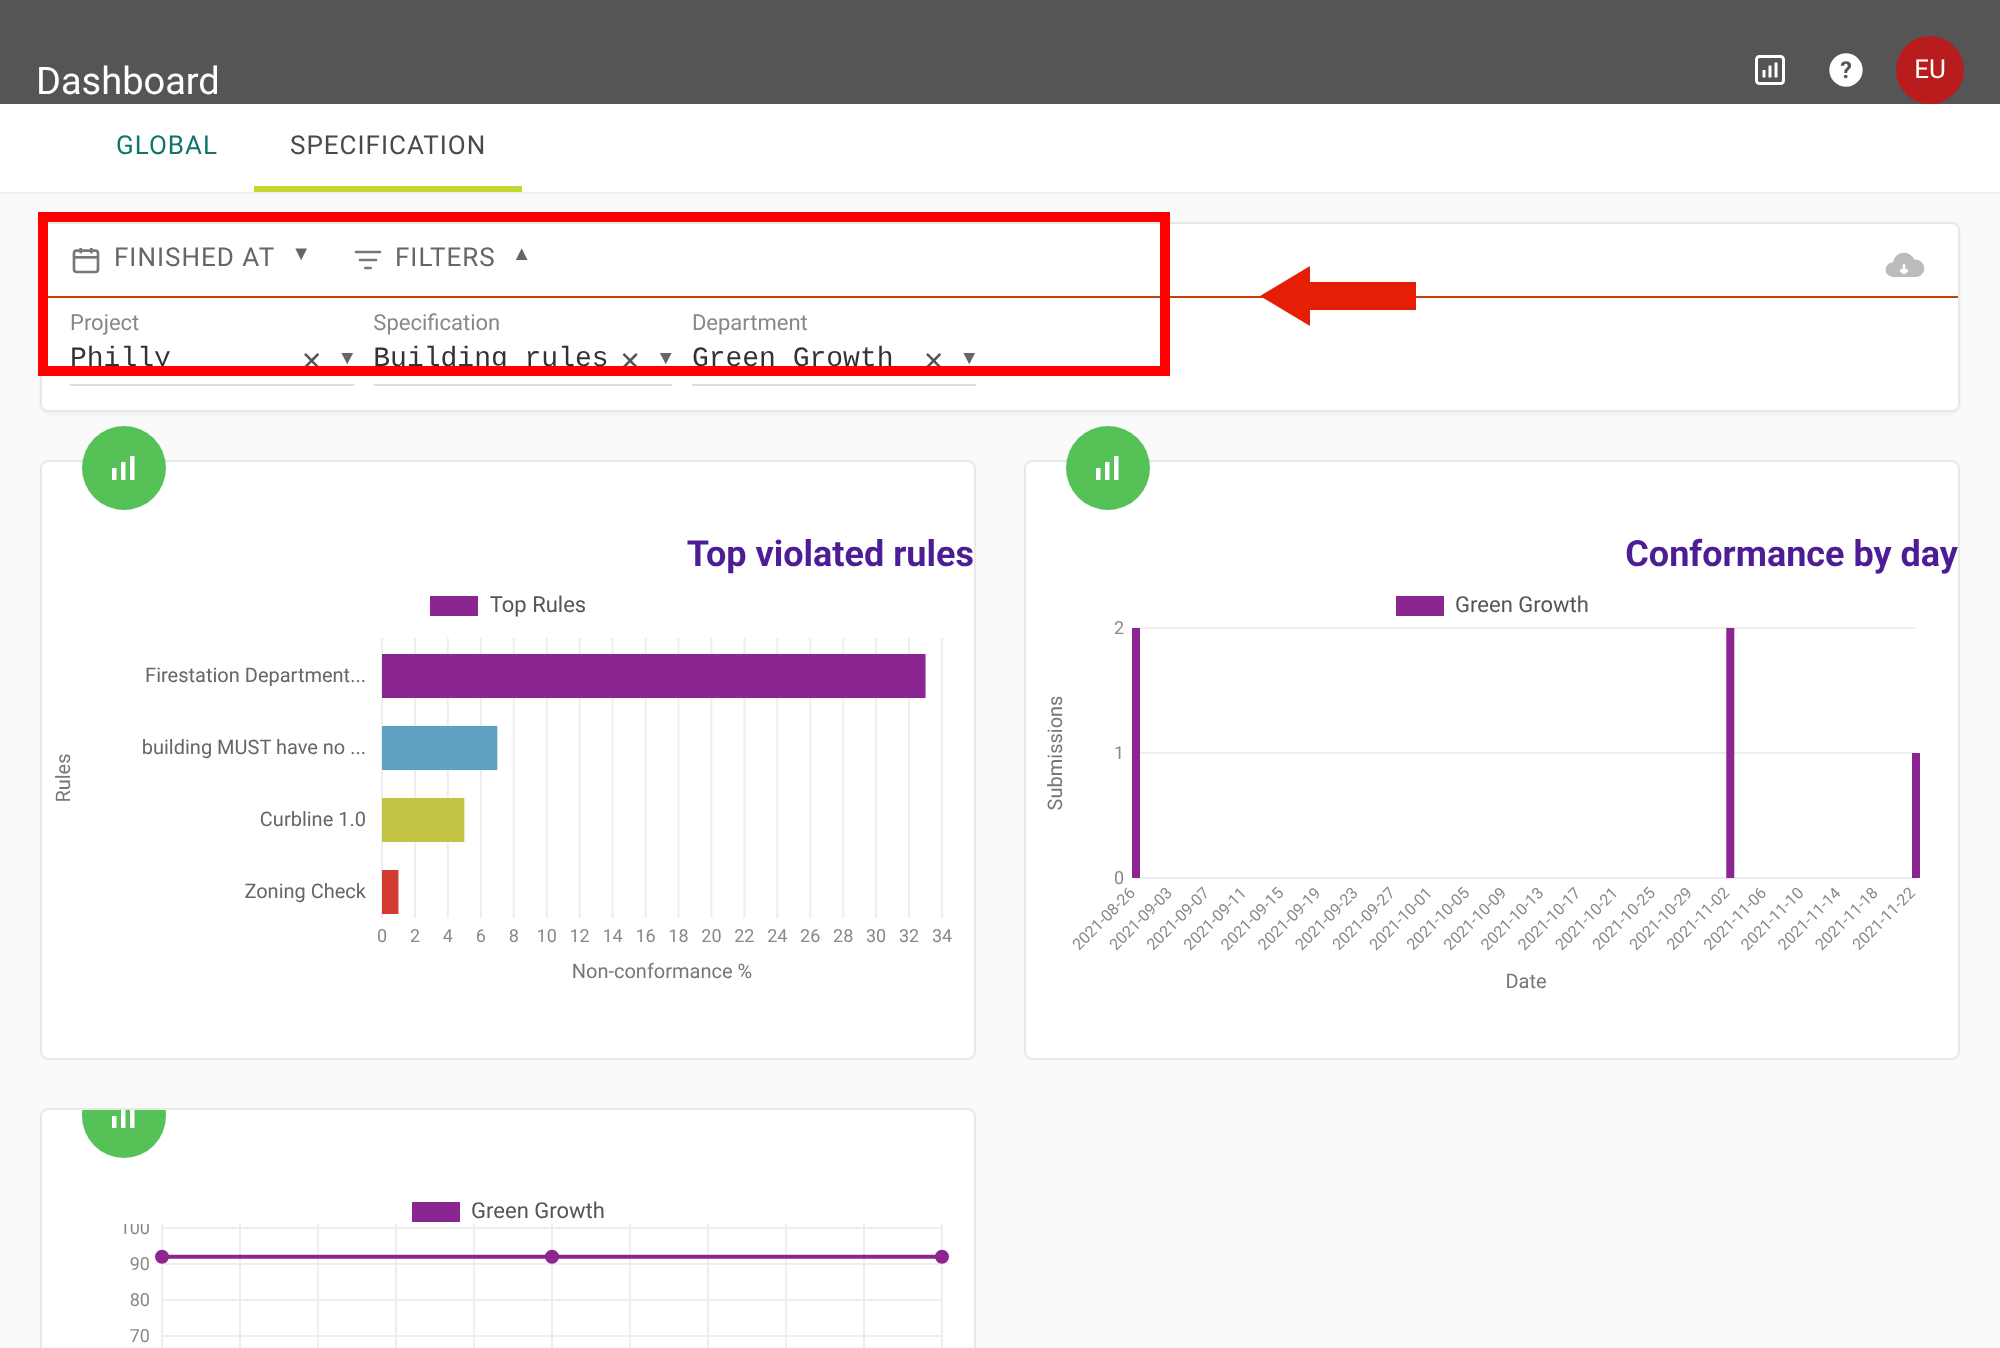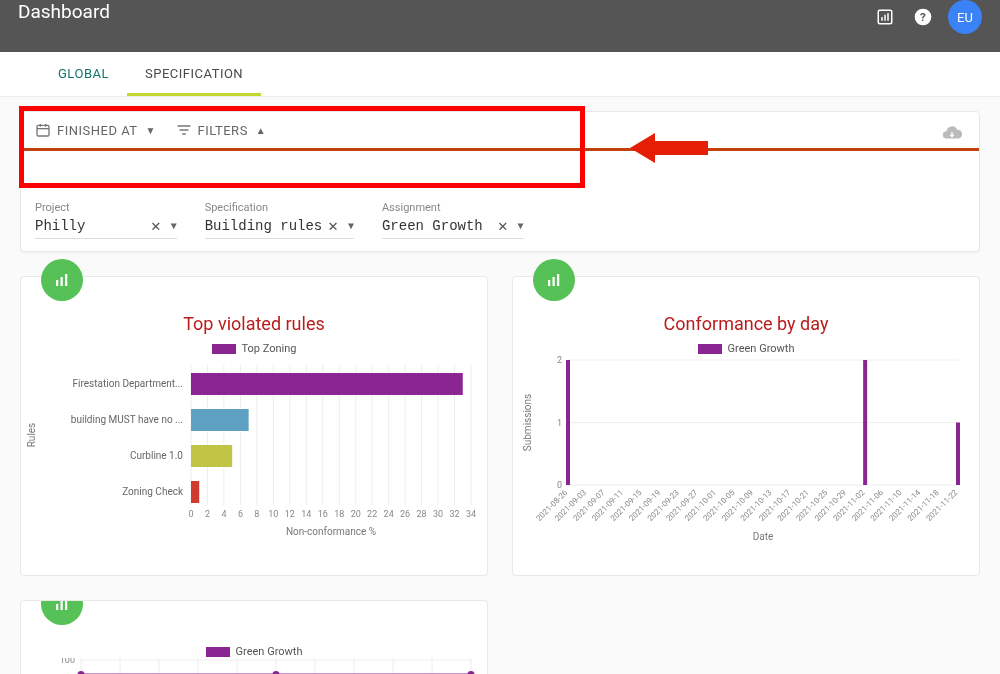--- a/index.html
+++ b/index.html
@@ -1,49 +1,49 @@
 <!DOCTYPE html>
 <html><head>
 <meta charset="utf-8">
 <style>
 * { box-sizing: border-box; margin: 0; padding: 0; }
 body { font-family: -apple-system, Roboto, Arial, sans-serif; background: #fafafa; width: 1000px; height: 674px; overflow: hidden; }
 
-.topbar { background: #555556; height: 52px; display: flex; align-items: flex-start; padding: 0 18px; color: #fff; }
+.topbar { background: #555556; height: 52px; display: flex; align-items: flex-end; padding: 0 18px; color: #fff; }
 .topbar-title { font-size: 19px; font-weight: 400; }
 .topbar-spacer { flex: 1; }
 .topbar-icon { width: 34px; height: 34px; display: flex; align-items: center; justify-content: center; cursor: pointer; margin-left: 4px; }
-.avatar { width: 34px; height: 34px; border-radius: 50%; background: #3b82f6; color: #fff; display: flex; align-items: center; justify-content: center; font-size: 13px; margin-left: 8px; cursor: pointer; }
+.avatar { width: 34px; height: 34px; border-radius: 50%; background: #b91c1c; color: #fff; display: flex; align-items: center; justify-content: center; font-size: 13px; margin-left: 8px; cursor: pointer; }
 
 .tabs { display: flex; padding: 0 40px; background: #fff; border-bottom: 1px solid #eee; }
 .tab { padding: 14px 18px 12px; font-size: 13px; color: #0f766e; letter-spacing: 0.5px; cursor: pointer; border-bottom: 3px solid transparent; }
 .tab.active { color: #4a4a4a; border-bottom-color: #c3d82e; }
 
 .content { padding: 14px 20px; }
 
 .filterbar { background: #fff; border: 1px solid #e8e8e8; border-radius: 4px; box-shadow: 0 1px 2px rgba(0,0,0,.05); position: relative; }
-.filterbar-row1 { display: flex; align-items: center; padding: 10px 14px; font-size: 13px; color: #666; border-bottom: 3px solid #c2410c; }
+.filterbar-row1 { display: flex; padding: 10px 14px; font-size: 13px; color: #666; border-bottom: 1px solid #c2410c; }
 .filterbar-row1 .lbl { margin-right: 8px; letter-spacing: .5px; }
-.filterbar-row2 { display: flex; gap: 28px; padding: 6px 14px 12px; margin-top: 44px; }
+.filterbar-row2 { display: flex; gap: 10px; padding: 6px 14px 12px; }
 .filter-field { display: flex; flex-direction: column; }
 .filter-label { font-size: 11px; color: #888; margin-bottom: 2px; }
 .filter-input { display: flex; align-items: center; font-size: 14px; color: #333; border-bottom: 1px solid #ddd; padding: 0 0 2px; font-family: Liberation Mono, monospace; }
 .filter-value { min-width: 110px; }
 .filter-x { margin-left: 6px; cursor: pointer; font-size: 16px; color: #555; }
 .filter-dd { margin-left: 10px; cursor: pointer; font-size: 10px; color: #666; }
 
 .red-box { position: absolute; border: 5px solid #f00; left: -2px; top: -6px; width: 566px; height: 82px; pointer-events: none; }
 .arrow { position: absolute; left: 630px; top: 128px; pointer-events: none; }
 
 .dl-icon { position: absolute; right: 16px; top: 10px; color: #bbb; cursor: pointer; }
 
 .cards { display: flex; gap: 24px; margin-top: 24px; flex-wrap: wrap; }
 .card { background: #fff; border: 1px solid #e8e8e8; border-radius: 4px; width: 468px; height: 300px; position: relative; padding-top: 36px; }
 .card-badge { position: absolute; top: -18px; left: 20px; width: 42px; height: 42px; border-radius: 50%; background: #55c157; display: flex; align-items: center; justify-content: center; }
-.card-title { text-align: center; font-size: 18px; color: #b91c1c; font-weight: 400; }
+.card-title { text-align: right; font-size: 18px; color: #4c1d95; font-weight: 700; }
 .legend { display: flex; justify-content: center; align-items: center; gap: 6px; margin-top: 8px; font-size: 11px; color: #555; }
 .legend-sw { width: 24px; height: 10px; background: #8b2591; }
 
 svg.chart { display: block; }
 
 .card2 { background: #fff; border: 1px solid #e8e8e8; border-radius: 4px; width: 468px; height: 140px; position: relative; padding-top: 36px; margin-top: 24px; overflow: hidden; }
 </style>
 </head>
 <body>
 
@@ -107,21 +107,21 @@
       </div>
       <div class="filter-field">
         <span class="filter-label">Specification</span>
         <div class="filter-input">
           <span class="filter-value">Building rules</span>
           <span class="filter-x">✕</span>
           <span class="filter-dd">▼</span>
         </div>
       </div>
       <div class="filter-field">
-        <span class="filter-label">Assignment</span>
+        <span class="filter-label">Department</span>
         <div class="filter-input">
           <span class="filter-value">Green Growth</span>
           <span class="filter-x">✕</span>
           <span class="filter-dd">▼</span>
         </div>
       </div>
     </div>
   </div>
 
   <div class="cards">
@@ -129,21 +129,21 @@
       <div class="card-badge">
         <svg width="18" height="18" viewBox="0 0 24 24" fill="#fff">
             <rect x="4" y="12" width="3" height="8"></rect>
             <rect x="10" y="8" width="3" height="12"></rect>
             <rect x="16" y="4" width="3" height="16"></rect>
           </svg>
       </div>
       <div class="card-title">Top violated rules</div>
       <div class="legend">
         <span class="legend-sw"></span>
-        <span>Top Zoning</span>
+        <span>Top Rules</span>
       </div>
       <svg class="chart" width="468" height="200" id="chart-rules">
           <line x1="170" x2="170" y1="10" y2="150" stroke="#eee"></line>
           <text x="170" y="162" font-size="9" fill="#888" text-anchor="middle">0</text>
           <line x1="186.47058823529412" x2="186.47058823529412" y1="10" y2="150" stroke="#eee"></line>
           <text x="186.47058823529412" y="162" font-size="9" fill="#888" text-anchor="middle">2</text>
           <line x1="202.94117647058823" x2="202.94117647058823" y1="10" y2="150" stroke="#eee"></line>
           <text x="202.94117647058823" y="162" font-size="9" fill="#888" text-anchor="middle">4</text>
           <line x1="219.41176470588235" x2="219.41176470588235" y1="10" y2="150" stroke="#eee"></line>
           <text x="219.41176470588235" y="162" font-size="9" fill="#888" text-anchor="middle">6</text>

